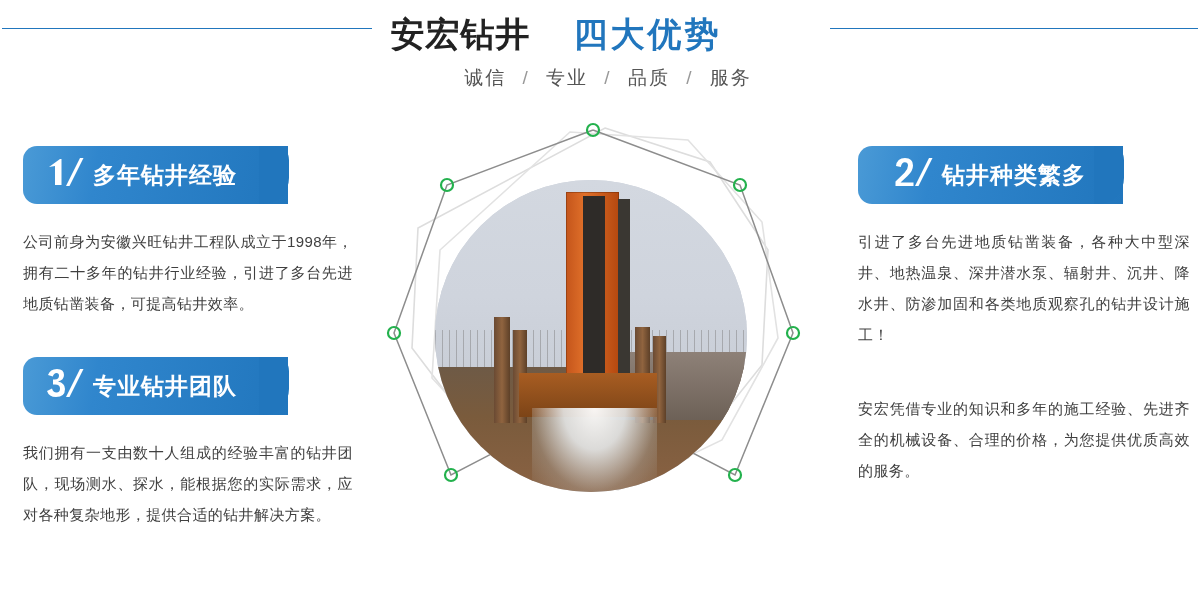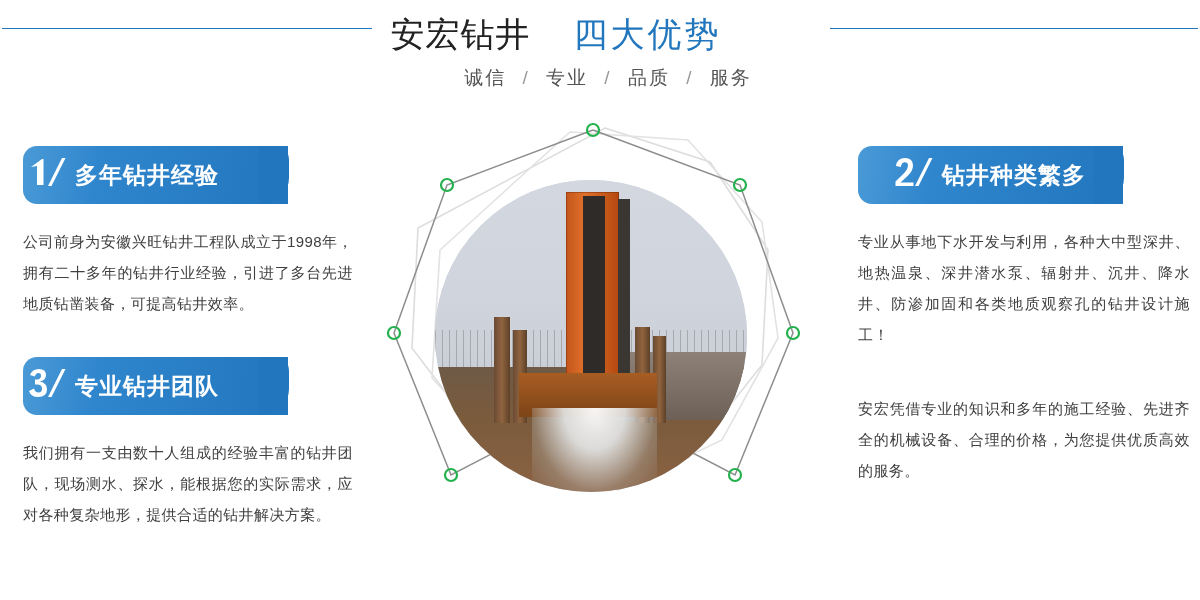--- a/index.html
+++ b/index.html
@@ -15,21 +15,21 @@
 
   
   .header{position:absolute;left:0;top:0;width:1200px;height:110px;}
   .head-rule{position:absolute;top:28px;height:1px;background:#2176bd;}
   .head-rule.left{left:2px;width:370px;}
   .head-rule.right{left:830px;width:368px;}
 
   .title-row{
     position:absolute;left:0;top:12px;width:1112px;
     text-align:center;white-space:nowrap;
-    font-size:34px;font-weight:normal;letter-spacing:1px;
+    font-size:34px;font-weight:bold;letter-spacing:1px;
     line-height:44px;
   }
   .title-dark{color:#222222;}
   .title-gap{display:inline-block;width:22px;}
   .title-blue{color:#2176bd;letter-spacing:3px;}
 
   .subtitle{
     position:absolute;left:8px;top:65px;width:1200px;
     text-align:center;white-space:nowrap;
     font-size:19px;color:#555555;letter-spacing:2px;
@@ -48,20 +48,21 @@
   .fbar{
     position:relative;
     height:58px;
     width:265px;
     background:linear-gradient(100deg,#4a9ad6 0%,#3086cd 28%,#2176bd 100%);
     display:flex;align-items:center;
     box-sizing:border-box;
   }
   .feature.left .fbar{
     border-radius:14px 0 0 14px;
+    padding-left:18px;
   }
   .feature.left .fbar::after{
     content:"";position:absolute;right:-1px;top:0;width:30px;height:58px;
     background:#2176bd;
     border-radius:0 14px 26px 0;
   }
   .feature.right .fbar{
     border-radius:14px 0 0 14px;
     padding-left:32px;
   }
@@ -209,21 +210,21 @@
   <div class="feature right f2">
     <div class="fbar">
       <div class="fnum">
         <svg width="46" height="42" viewBox="0 0 46 42" aria-hidden="true">
           <path d="M5 12 Q6 4 14 4 Q22 4 22 11.5 Q22 17 16.5 22 L9.5 28.5 L22.5 28.5 L22.5 32 L4.5 32 L4.5 27.5 L13.5 18.8 Q17 15.2 17 11.6 Q17 8.2 13.8 8.2 Q10.6 8.2 9.8 13 Z" fill="#ffffff"></path>
           <path d="M24 32 L38 4 L41.5 4 L27.5 32 Z" fill="#ffffff"></path>
         </svg>
       </div>
       <div class="ftitle">钻井种类繁多</div>
     </div>
-    <div class="fbody">专业从事地下水开发与利用，各种大中型深井、地热温泉、深井潜水泵、辐射井、沉井、降水井、防渗加固和各类地质观察孔的钻井设计施工！</div>
+    <div class="fbody">引进了多台先进地质钻凿装备，各种大中型深井、地热温泉、深井潜水泵、辐射井、沉井、降水井、防渗加固和各类地质观察孔的钻井设计施工！</div>
   </div>
 
   <div class="feature right f4">
     <div class="fbody">安宏凭借专业的知识和多年的施工经验、先进齐全的机械设备、合理的价格，为您提供优质高效的服务。</div>
   </div>
 
   <div class="center">
 
     <svg width="460" height="480" viewBox="0 0 460 480" aria-hidden="true">
 

